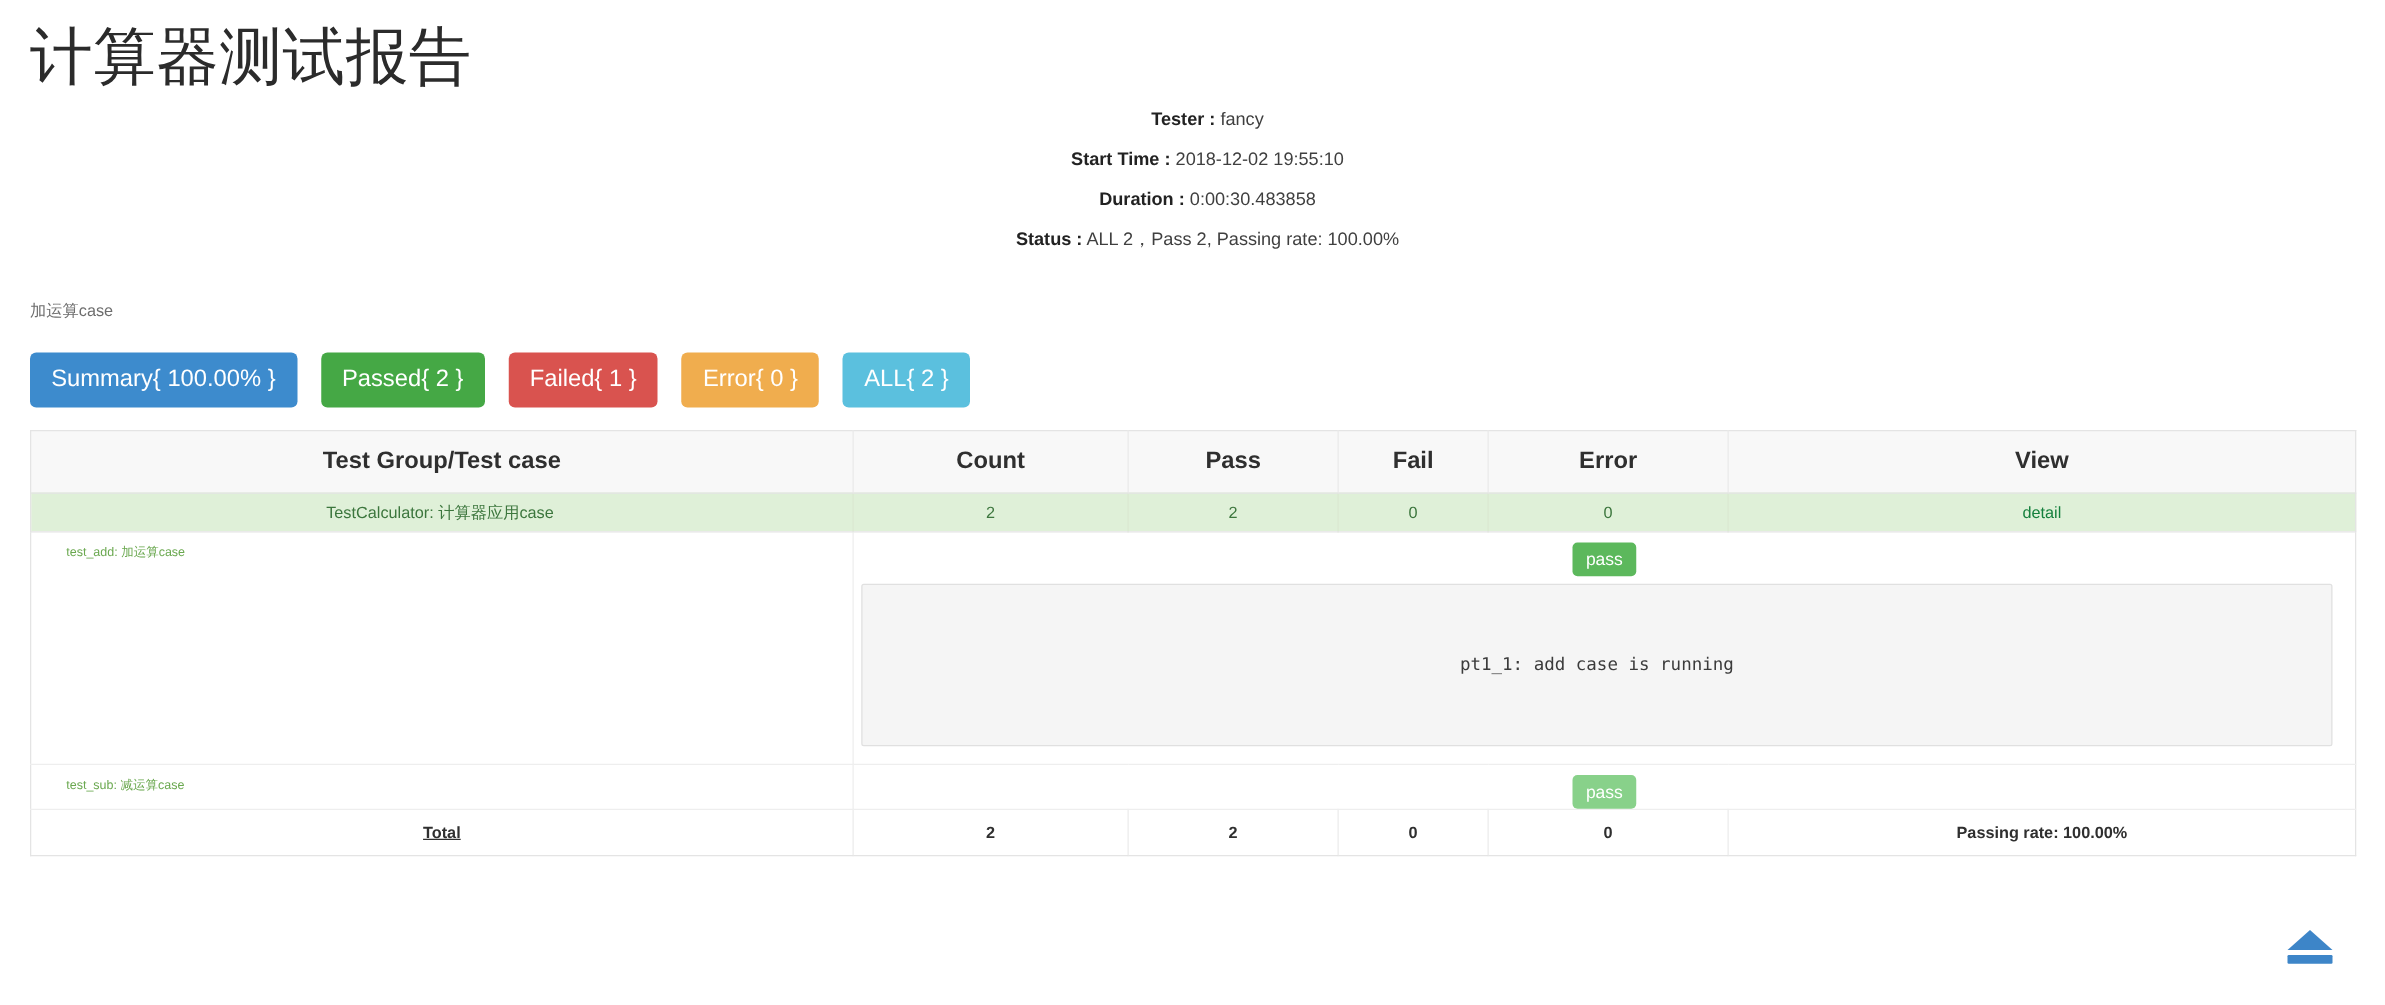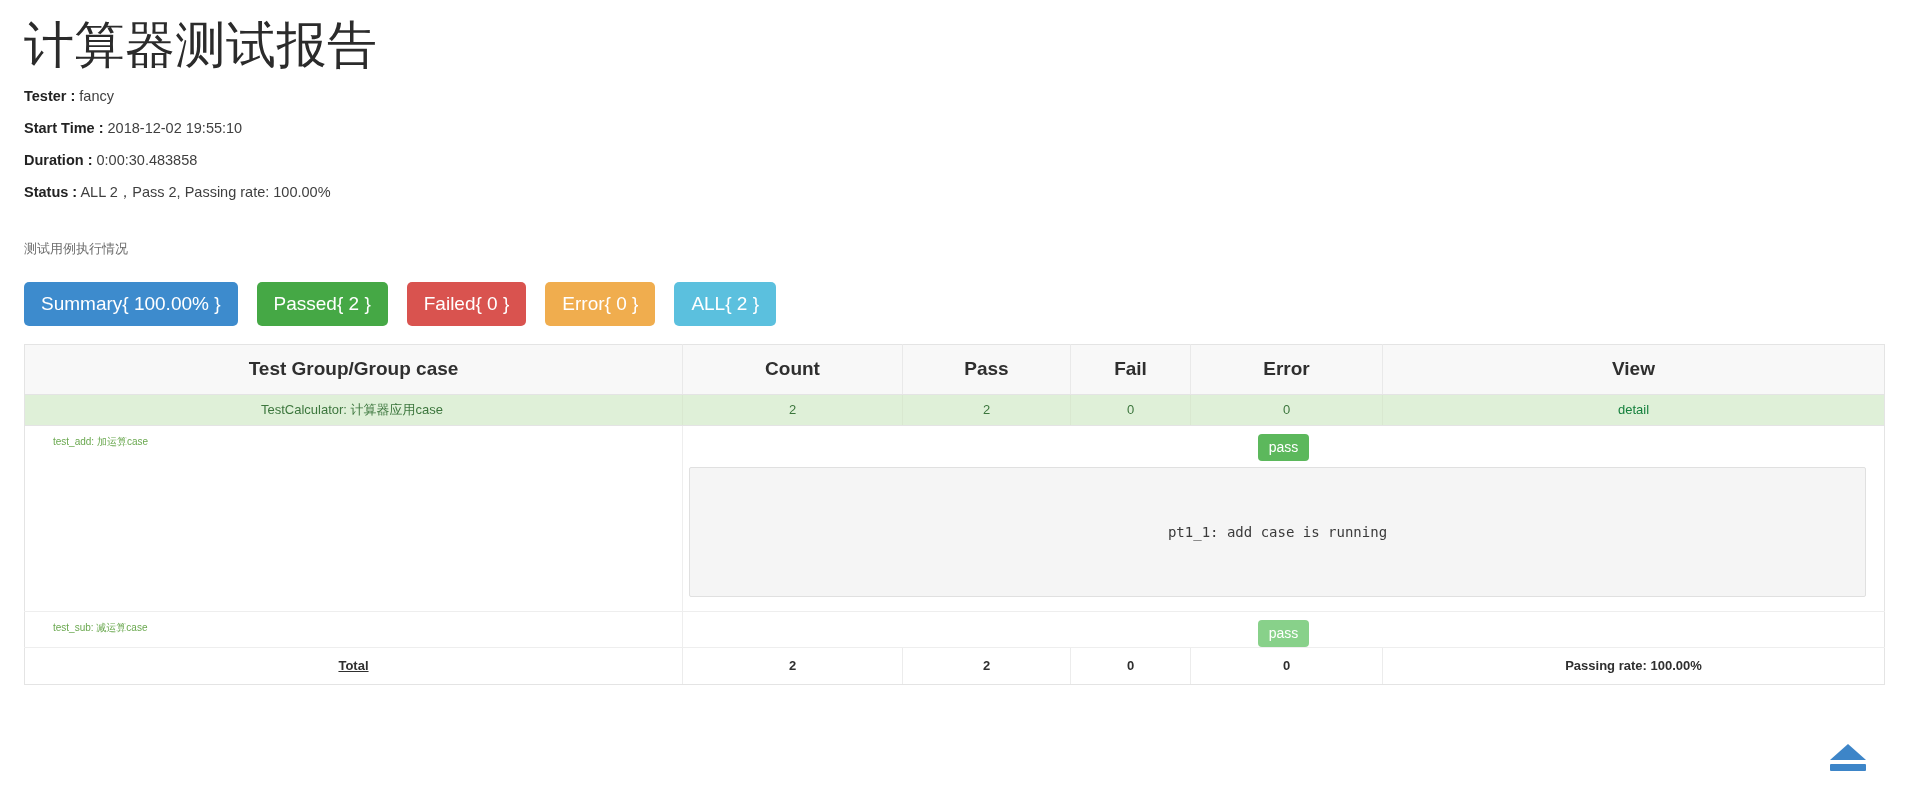--- a/index.html
+++ b/index.html
@@ -22,20 +22,21 @@
     line-height: 1.1;
     color: #2b2b2b;
     letter-spacing: 0.5px;
   }
   .meta-list { padding: 14px 0 0 24px; }
   .meta-row {
     font-size: 14.5px;
     line-height: 1.25;
     margin-bottom: 14px;
     color: #3a3a3a;
+    text-align: center;
   }
   .meta-label { font-weight: bold; color: #222; }
   .meta-value { font-weight: normal; color: #3f3f3f; }
 
   .section-caption {
     padding: 24px 0 0 24px;
     font-size: 13px;
     color: #6d6d6d;
   }
 
@@ -221,43 +222,43 @@
     <div class="meta-row">
       <span class="meta-label">Duration :</span>
       <span class="meta-value">0:00:30.483858</span>
     </div>
     <div class="meta-row">
       <span class="meta-label">Status :</span>
       <span class="meta-value">ALL 2，Pass 2, Passing rate: 100.00%</span>
     </div>
   </div>
 
-  <div class="section-caption">测试用例执行情况</div>
+  <div class="section-caption">加运算case</div>
 
   <div class="btn-row">
     <button class="filter-btn btn-summary">Summary{ 100.00% }</button>
     <button class="filter-btn btn-passed">Passed{ 2 }</button>
-    <button class="filter-btn btn-failed">Failed{ 0 }</button>
+    <button class="filter-btn btn-failed">Failed{ 1 }</button>
     <button class="filter-btn btn-error">Error{ 0 }</button>
     <button class="filter-btn btn-all">ALL{ 2 }</button>
   </div>
 
   <div class="table-wrap">
     <table class="report">
       <colgroup>
         <col class="c-name">
           <col class="c-count">
           <col class="c-pass">
         <col class="c-fail">
           <col class="c-error">
           <col class="c-view">
       </colgroup>
       <thead>
         <tr>
-          <th>Test Group/Group case</th>
+          <th>Test Group/Test case</th>
           <th>Count</th>
           <th>Pass</th>
           <th>Fail</th>
           <th>Error</th>
           <th>View</th>
         </tr>
       </thead>
       <tbody>
 
         <tr class="group-row">

